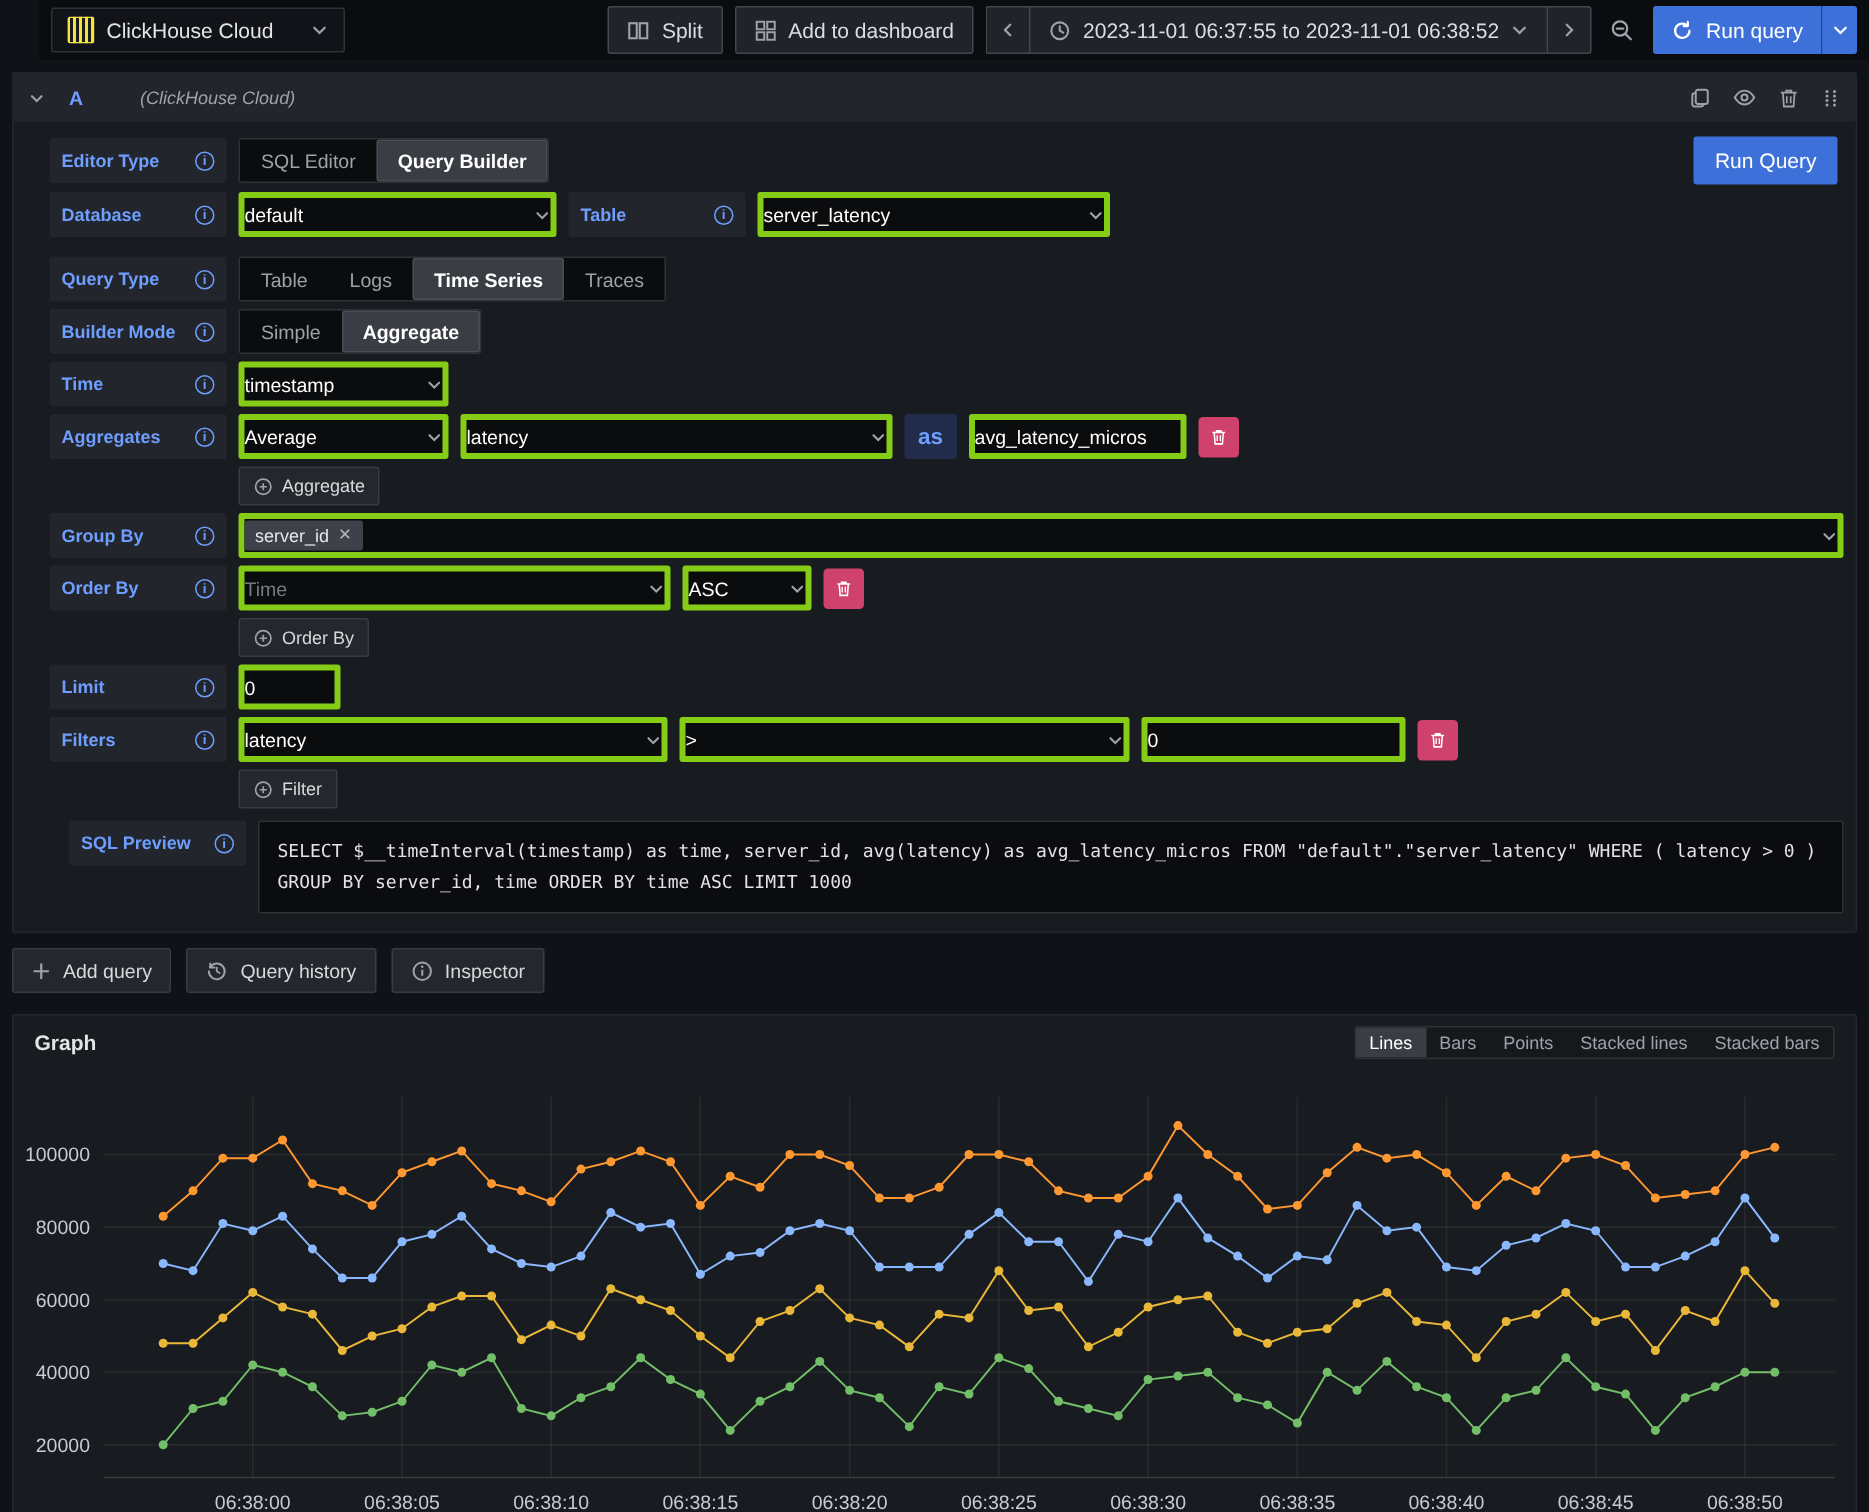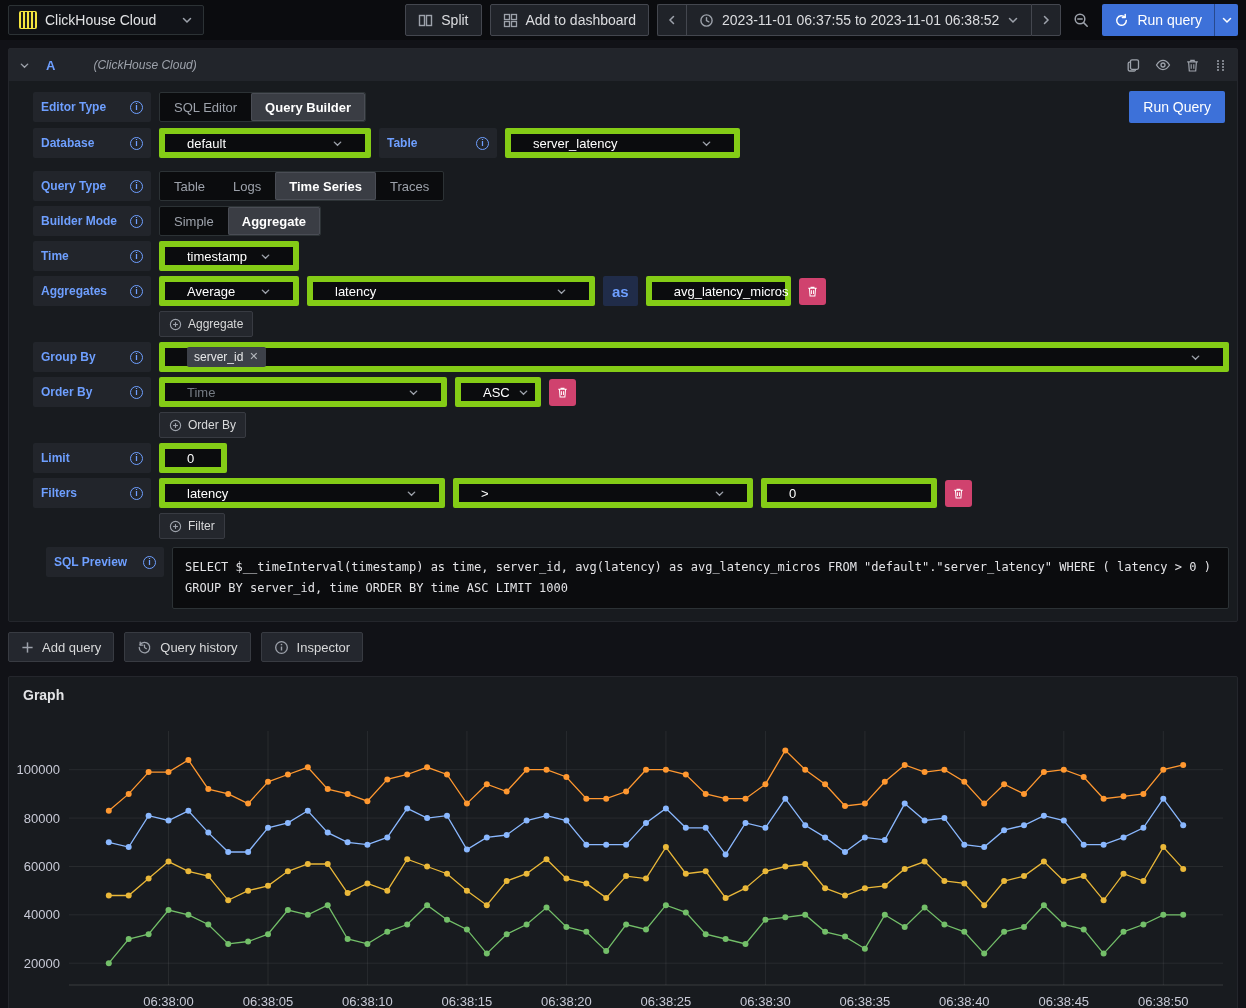--- a/index.html
+++ b/index.html
@@ -2,21 +2,21 @@
 <html><head>
 <meta charset="utf-8">
 <style>
   * { box-sizing: border-box; margin: 0; padding: 0; }
   html,body { width:1246px; height:1008px; overflow:hidden; background:#111217;
     font-family:"Liberation Sans", sans-serif; color:#d8d9da; font-size:13px; }
   svg { display:block; }
   .icon { display:inline-flex; align-items:center; justify-content:center; color:#9da2ab; flex:none; }
 
   
-  .topbar { height:40px; background:#0b0c0f; display:flex; align-items:center; padding:0 8px; gap:8px; }
+  .topbar { height:40px; background:#0b0c0f; display:flex; align-items:center; padding:0 8px; gap:8px;margin-left:26px; }
   .ds-picker { width:196px; height:30px; background:#111318; border:1px solid #2c3235; border-radius:2px;
     display:flex; align-items:center; gap:8px; padding:0 10px; cursor:pointer; }
   .ds-picker .name { flex:1; font-size:14px; color:#e3e4e6; white-space:nowrap; overflow:hidden; }
   .ch-logo { width:18px; height:18px; border-radius:2px; flex:none;
     background:repeating-linear-gradient(90deg,#f3e43e 0 2px,#1a1a1a 2px 4px) #f3e43e;
     box-shadow:inset 0 0 0 1px #f3e43e; }
   .topbar-right { margin-left:auto; display:flex; align-items:center; gap:8px; }
   .tb-btn { height:32px; display:inline-flex; align-items:center; gap:8px; padding:0 12px;
     background:#202329; border:1px solid #44474f; border-radius:2px; color:#dcdde0;
     font-size:14px; font-weight:500; cursor:pointer; }
@@ -44,22 +44,22 @@
   .q-label { width:118px; height:30px; background:#22252b; border-radius:2px; flex:none;
     display:flex; align-items:center; justify-content:space-between; padding:0 8px;
     color:#6e9fff; font-size:12px; font-weight:600; }
   .info-i { width:13px; height:13px; border:1px solid #6e9fff; border-radius:50%; color:#6e9fff;
     font-size:9px; font-weight:700; display:inline-flex; align-items:center; justify-content:center; font-style:normal; }
 
   .segmented { display:inline-flex; background:#0b0c0e; border:1px solid #2c3235; border-radius:2px; height:30px; align-items:stretch; }
   .seg { display:inline-flex; align-items:center; padding:0 14px; font-size:13px; color:#9da2ab; cursor:pointer; border-radius:2px; }
   .seg.selected { background:#3a3d44; color:#fff; font-weight:700; box-shadow:inset 0 0 0 1px #4a4d55; }
 
-  .select, .tinput { height:30px; background:#0b0c0e; border:6px solid #84cc16; border-radius:2px;
-    display:flex; align-items:center; padding:0 22px; font-size:13px; color:#fff; cursor:pointer; }
+  .select, .tinput { height:30px; background:#0b0c0e; border:4px solid #84cc16; border-radius:2px;
+    display:flex; align-items:center; padding:0 0; font-size:13px; color:#fff; cursor:pointer; }
   .select { justify-content:space-between; gap:8px; }
   .select .ph { color:#757b83; }
   .tinput { cursor:text; }
 
   .as-chip { height:30px; background:#202c49; border-radius:2px; color:#6e9fff; font-size:15px; font-weight:700;
     display:inline-flex; align-items:center; padding:0 9px; }
   .chip { background:#3d4149; border-radius:2px; color:#e6e7e9; font-size:12px;
     display:inline-flex; align-items:flex-start; gap:6px; padding:3px 7px; cursor:pointer; }
   .chip .x { color:#b3b7bd; font-size:11px; }
 
@@ -506,20 +506,27 @@
             <circle cx="8" cy="4.8" r="0.9" fill="currentColor"></circle>
           </svg>
       </span>
       <span>Inspector</span>
     </button>
   </div>
 
   <section class="panel graph-panel">
     <div class="g-header">
       <span class="g-title">Graph</span>
+      <div class="modes">
+        <span class="mode selected">Lines</span>
+        <span class="mode">Bars</span>
+        <span class="mode">Points</span>
+        <span class="mode">Stacked lines</span>
+        <span class="mode">Stacked bars</span>
+      </div>
     </div>
     <div class="chart-wrap">
       <svg id="chart-svg" width="1214" height="292" viewBox="0 0 1214 292">
           <line class="grid-line" x1="52" y1="242.2" x2="1206" y2="242.2"></line>
           <text class="ytick" x="43" y="246.7">20000</text>
           <line class="grid-line" x1="52" y1="193.8" x2="1206" y2="193.8"></line>
           <text class="ytick" x="43" y="198.3">40000</text>
           <line class="grid-line" x1="52" y1="145.5" x2="1206" y2="145.5"></line>
           <text class="ytick" x="43" y="150">60000</text>
           <line class="grid-line" x1="52" y1="97.1" x2="1206" y2="97.1"></line>

